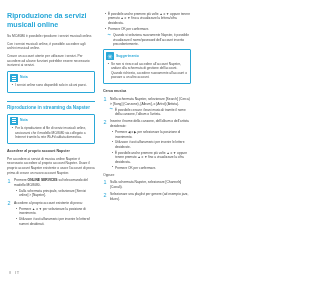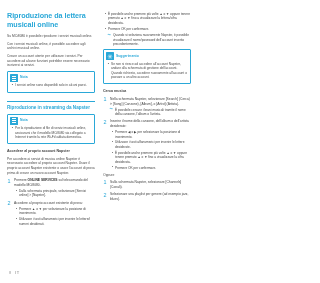--- a/index.html
+++ b/index.html
@@ -232,21 +232,21 @@
   .footer .loc { color: #7a7a7a; letter-spacing: 0.3px; }
 </style>
 </head>
 <body>
 
 <div class="page">
   <div class="cols">
 
     <div class="col">
 
-      <h1 class="h1">Riproduzione da lettera musicali online</h1>
+      <h1 class="h1">Riproduzione da servizi musicali online</h1>
 
       <p class="body">Su MCi8080 è possibile riprodurre i servizi musicali online.</p>
       <p class="body">Con i servizi musicali online, è possibile accedere agli archivi musicali online.</p>
       <p class="body">Creare un account utente per utilizzare i servizi. Per accedere ad alcune funzioni potrebbe essere necessario iscriversi ai servizi.</p>
 
       <div class="callout">
         <div class="callout-head">
           <span class="callout-icon note"></span>
           <span class="callout-title">Nota</span>
         </div>

